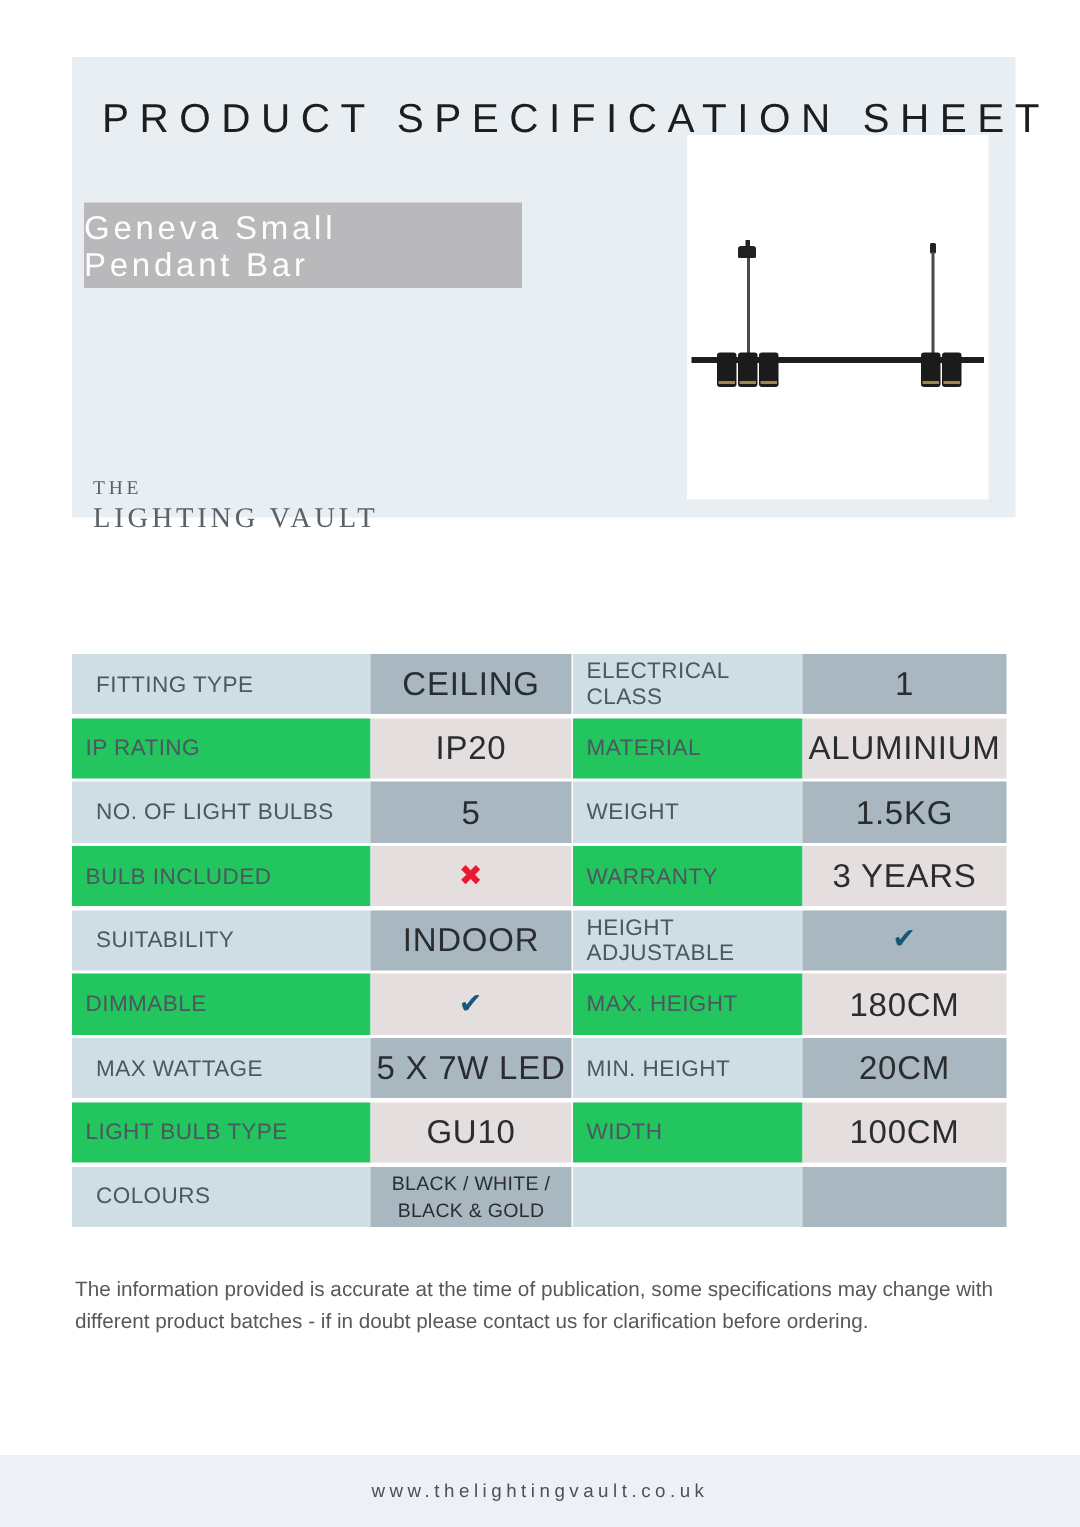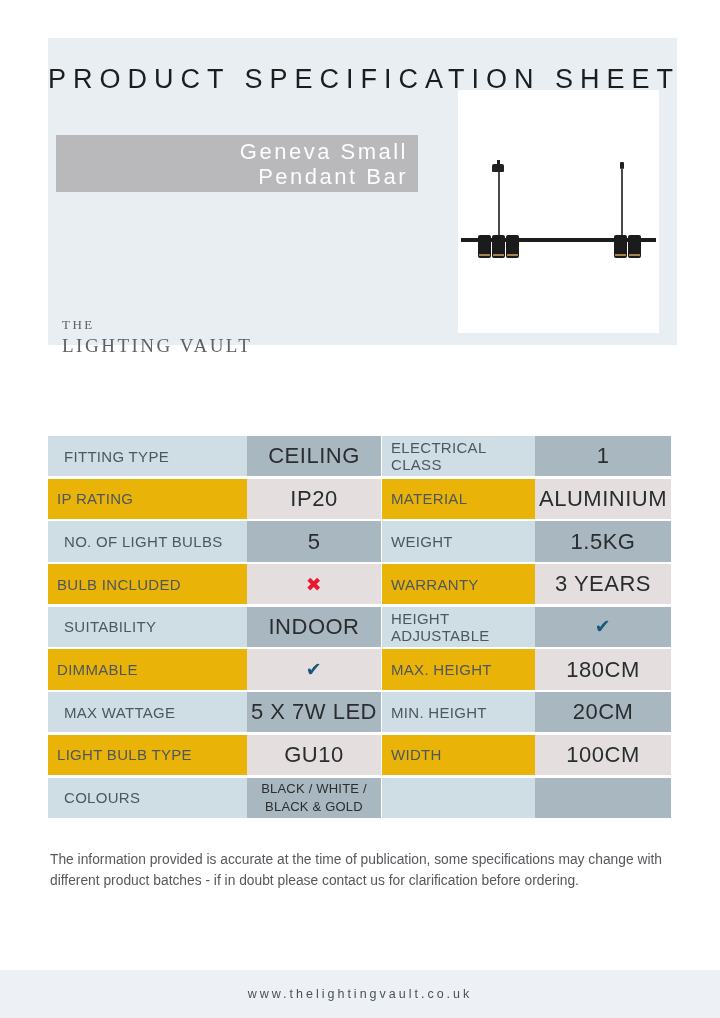--- a/index.html
+++ b/index.html
@@ -8,23 +8,23 @@
     --title:#1b1d1f; --label-text:#4d575f; --value-text:#2a2d30; --logo:#5b6168;
     --ink:#1d1d1d; --gold:#a5824e; --muted:#55585c; --url:#47525a;
   }
   *{margin:0;padding:0;box-sizing:border-box;}
   body{width:720px;height:1018px;background:#fff;font-family:"Liberation Sans",sans-serif;position:relative;overflow:hidden;}
   .page{position:absolute;inset:0;}
 
   
   .panel{position:absolute;left:48px;top:38px;width:629px;height:307px;background:var(--panel);}
   .title{position:absolute;left:0;right:0;top:26px;text-align:center;font-size:27px;
-         letter-spacing:7px;color:var(--title);font-weight:500;white-space:nowrap;}
-  .name-box{position:absolute;left:8px;top:97px;width:362px;height:57px;background:var(--name-box);
-            text-align:right;padding:4px 10px 0 0;color:#fdfdfd;font-size:22px;line-height:25px;
+         letter-spacing:7px;color:var(--title);font-weight:500;white-space:nowrap;padding-left:20px;}
+  .name-box{position:absolute;left:8px;top:97px;width:292px;height:57px;background:var(--name-box);
+            padding:4px 10px 0 0;color:#fdfdfd;font-size:22px;line-height:25px;
             letter-spacing:2.5px;font-weight:400;}
   .logo{position:absolute;left:14px;top:243px;color:var(--logo);font-family:"Liberation Serif",serif;margin-top:36px;}
   .logo-the{font-size:13px;letter-spacing:2.5px;}
   .logo-main{font-size:19px;letter-spacing:2.5px;margin-top:2px;}
 
   
   .image-box{position:absolute;left:410px;top:52px;width:201px;height:243px;background:#fff;}
   .p-bar{position:absolute;left:3px;right:3px;top:148px;height:4px;background:var(--ink);}
   .p-cord{position:absolute;width:1.5px;background:#4a4a4a;}
   .p-cord1{left:40px;top:82px;height:66px;}
@@ -40,21 +40,21 @@
   
   .tables{position:absolute;left:48px;top:436px;display:flex;gap:1px;}
   .spec-table{display:grid;grid-auto-rows:40.3px;row-gap:2.4px;}
   .t-left{grid-template-columns:199px 134px;}
   .t-right{grid-template-columns:153px 136px;}
   .cell{display:flex;align-items:center;}
   .cell.label{font-size:15px;color:var(--label-text);letter-spacing:0.3px;padding-left:9px;}
   .t-left .cell.label.bg-blue{padding-left:16px;}
   .cell.value{justify-content:center;font-size:22px;color:var(--value-text);letter-spacing:0.5px;text-align:center;}
   .bg-blue{background:var(--label-blue);}
-  .bg-white{background:#eab308;}
+  .bg-white{background:#22c55e;}
   .bg-slate{background:var(--value-slate);}
   .bg-light{background:var(--value-light);}
   .value.small{font-size:13px;font-weight:normal;line-height:1.35;padding:0 6px;letter-spacing:0.2px;}
   .check,.cross{font-family:"DejaVu Sans",sans-serif;font-size:19px;font-weight:bold;line-height:1;}
   .check{color:var(--check);}
   .cross{color:var(--cross);}
 
   
   .disclaimer{position:absolute;left:50px;top:849px;width:612px;font-size:13.8px;line-height:1.55;color:var(--muted);}
   .footer-strip{position:absolute;left:0;right:0;top:970px;height:48px;background:var(--strip);

